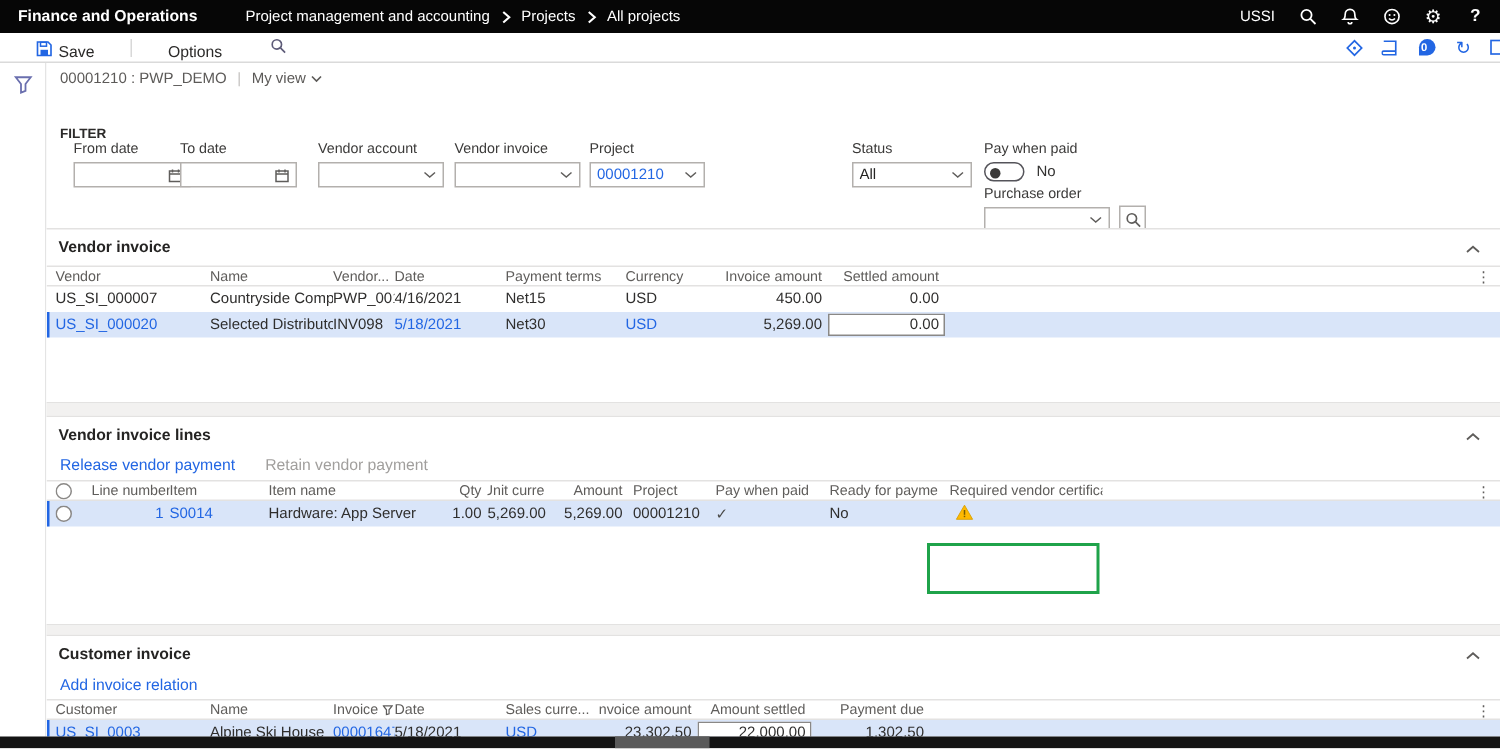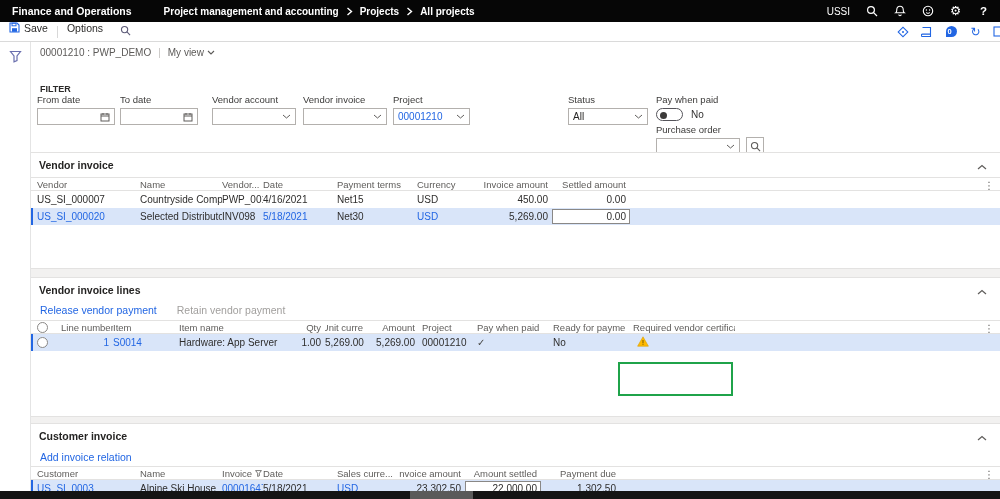--- a/index.html
+++ b/index.html
@@ -10,33 +10,33 @@
     --topbar:#060606;
   }
   *{box-sizing:border-box;margin:0;padding:0}
   html,body{width:1000px;height:499px;overflow:hidden}
   body{font-family:"Liberation Sans",sans-serif;background:#fff;position:relative}
   .screen{position:absolute;inset:0;width:1000px;height:499px;background:#fff;overflow:hidden}
 
   
   .topbar{position:absolute;top:0;left:0;right:0;height:22px;background:var(--topbar);display:flex;align-items:center;color:#fff}
   .app-name{font-size:10.5px;font-weight:bold;padding:0 12px;white-space:nowrap}
-  .breadcrumb{display:flex;align-items:center;gap:7px;margin-left:20px;font-size:10px;font-weight:700}
+  .breadcrumb{display:flex;align-items:center;gap:7px;margin-left:20px;font-size:10px;font-weight:400}
   .crumb{white-space:nowrap;cursor:pointer}
   .crumb-sep svg{display:block}
   .topbar-right{margin-left:auto;display:flex;align-items:center;gap:15px;padding-right:10px}
   .env{font-size:10px}
   .tb-icon{width:13px;height:13px;display:flex;align-items:center;justify-content:center;color:#fff}
   .tb-icon svg{display:block}
   .help-q{font-size:11.5px;font-weight:bold}
   .gear-glyph{font-size:12.5px;line-height:1}
 
   
   .actionpane{position:absolute;top:22px;left:0;right:0;height:20px;background:#fff;border-bottom:1px solid #dadada;display:flex;align-items:center;font-size:10.5px;color:#2b2a29}
-  .ap-item{display:flex;align-items:flex-start;gap:4px;padding:0 9px;height:100%;cursor:pointer}
+  .ap-item{display:flex;align-items:flex-end;gap:4px;padding:0 24px;height:100%;cursor:pointer}
   .ap-sep{width:1px;height:12px;background:#d8d8d8}
   .ap-search{color:#5d5b78;padding:0 8px}
   .ap-right{margin-left:auto;display:flex;align-items:center;gap:11px;color:var(--accent);padding-right:0;overflow:hidden;height:100%}
   .ap-ic{width:13px;height:13px;display:flex;align-items:center;justify-content:center}
   .badge-bubble{position:relative;width:14px;height:13px}
   .badge-bubble .bub{position:absolute;left:2px;top:1px;width:11px;height:11px;border-radius:50% 50% 50% 0;background:var(--accent)}
   .badge-bubble .num{position:absolute;left:2px;top:1px;width:11px;height:11px;color:#fff;font-size:7.5px;font-weight:bold;display:flex;align-items:center;justify-content:center}
   .refresh-glyph{font-size:12px;line-height:1;color:var(--accent)}
   .clipped{margin-right:-6px}
 
@@ -223,21 +223,21 @@
         <span>My view</span>
         <svg width="8" height="5" viewBox="0 0 8 5">
             <path d="M1 1l3 3 3-3" fill="none" stroke="#5c5a58" stroke-width="1.1"></path>
           </svg>
       </span>
     </div>
 
     <div class="filter-heading">FILTER</div>
 
     <div class="filters">
-      <div class="f-field" style="left:0;width:78px">
+      <div class="f-field" style="left:12px;width:78px">
         <span class="f-label">From date</span>
         <div class="f-input">
           <span class="val"></span>
           <span class="f-ico">
               <svg width="10" height="10" viewBox="0 0 10 10">
                 <rect x="1" y="2" width="8" height="7" fill="none" stroke="#5f5d5b"></rect>
                 <path d="M1 4h8M3 1v2M7 1v2" stroke="#5f5d5b"></path>
               </svg>
             </span>
         </div>

